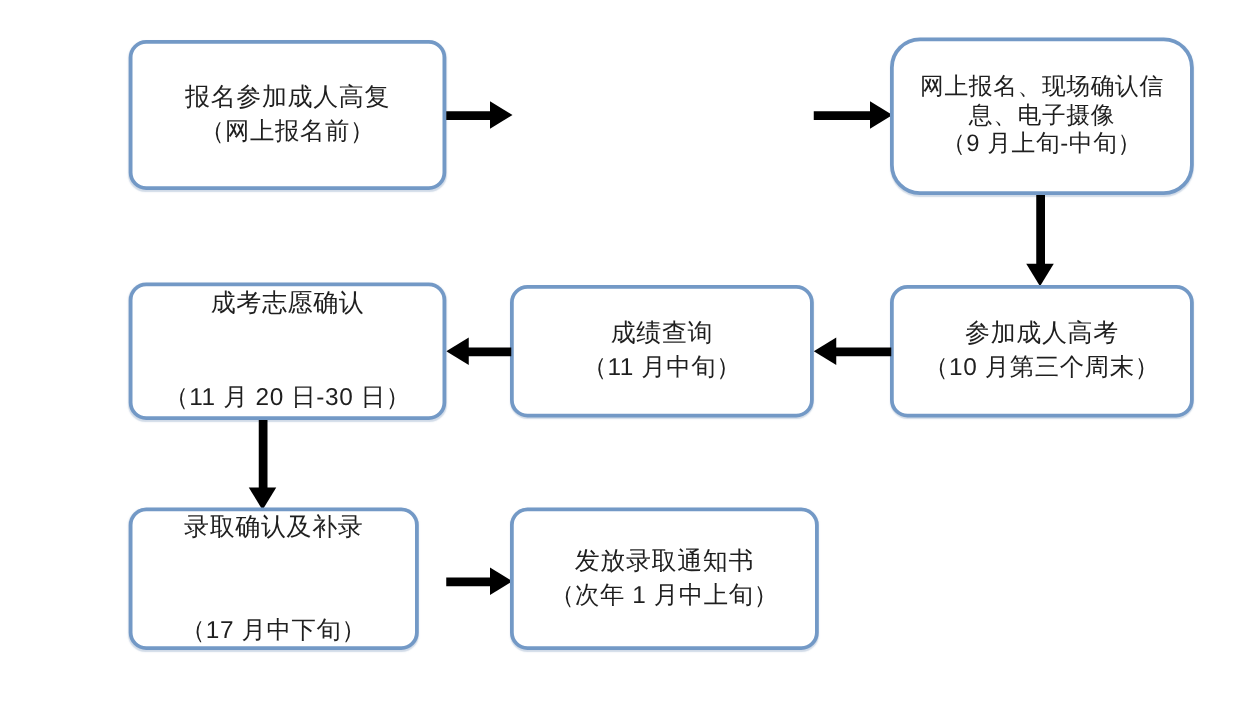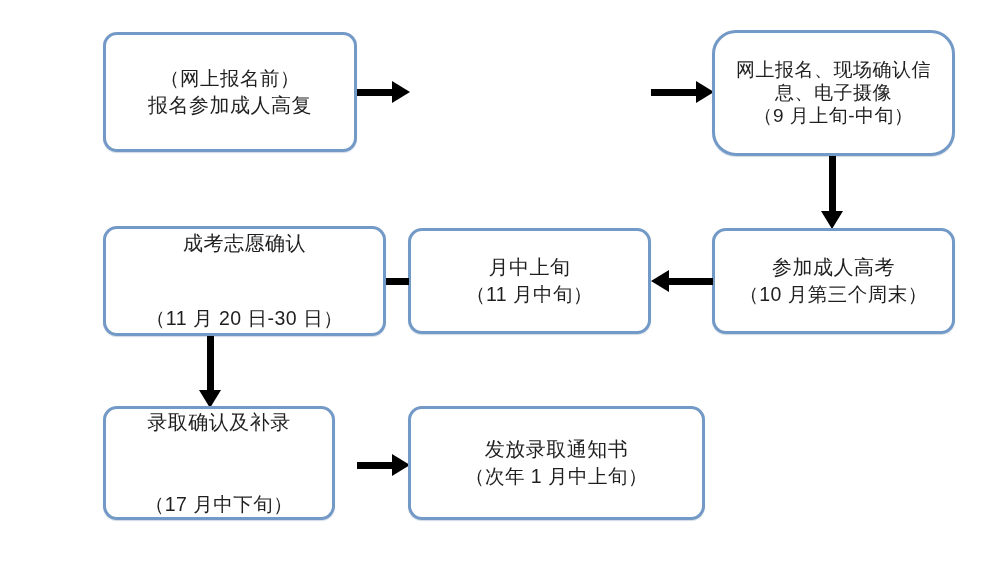--- a/index.html
+++ b/index.html
@@ -44,23 +44,23 @@
   .node .line.sub {
     font-size: 19.5px;
   }
   
   #node-1 { left: 103px; top: 32px;  width: 254px; height: 120px; }
   #node-2 { left: 408px; top: 32px;  width: 243px; height: 120px; }
   #node-3 { left: 712px; top: 30px;  width: 243px; height: 126px; border-radius: 24px; }
   #node-3 .line { font-size: 19px; padding: 1.5px 0; }
   #node-4 { left: 712px; top: 228px; width: 243px; height: 106px; }
   #node-5 { left: 408px; top: 228px; width: 243px; height: 106px; }
-  #node-6 { left: 103px; top: 226px; width: 283px; height: 110px; gap: 48px; }
+  #node-6 { left: 103px; top: 226px; width: 254px; height: 110px; gap: 48px; }
   #node-7 { left: 103px; top: 406px; width: 232px; height: 114px; justify-content: space-between; }
-  #node-8 { left: 408px; top: 406px; width: 297px; height: 114px; }
+  #node-8 { left: 408px; top: 406px; width: 247px; height: 114px; }
 
   
   .arrow {
     position: absolute;
   }
   .arrow .shaft {
     position: absolute;
     background: #000000;
   }
   .arrow .head {
@@ -107,22 +107,22 @@
   #arrow-6-7 .shaft { height: 55px; }
   #arrow-7-8 { left: 357px; top: 451px; width: 53px;  height: 28px; }
   #arrow-7-8 .shaft { width: 36px; }
 </style>
 </head>
 <body>
 
 <div id="canvas">
 
   <div class="node" id="node-1">
+    <span class="line">报名参加成人高复</span>
     <span class="line sub">（网上报名前）</span>
-    <span class="line">报名参加成人高复</span>
   </div>
 
   <div class="arrow right" id="arrow-1-2">
     <span class="shaft"></span>
     <span class="head"></span>
   </div>
 
 
   <div class="arrow right" id="arrow-2-3">
     <span class="shaft"></span>
@@ -144,21 +144,21 @@
     <span class="line">参加成人高考</span>
     <span class="line sub">（10 月第三个周末）</span>
   </div>
 
   <div class="arrow left" id="arrow-4-5">
     <span class="shaft"></span>
     <span class="head"></span>
   </div>
 
   <div class="node" id="node-5">
-    <span class="line">月中上旬</span>
+    <span class="line">成绩查询</span>
     <span class="line sub">（11 月中旬）</span>
   </div>
 
   <div class="arrow left" id="arrow-5-6">
     <span class="shaft"></span>
     <span class="head"></span>
   </div>
 
   <div class="node" id="node-6">
     <span class="line">成考志愿确认</span>

